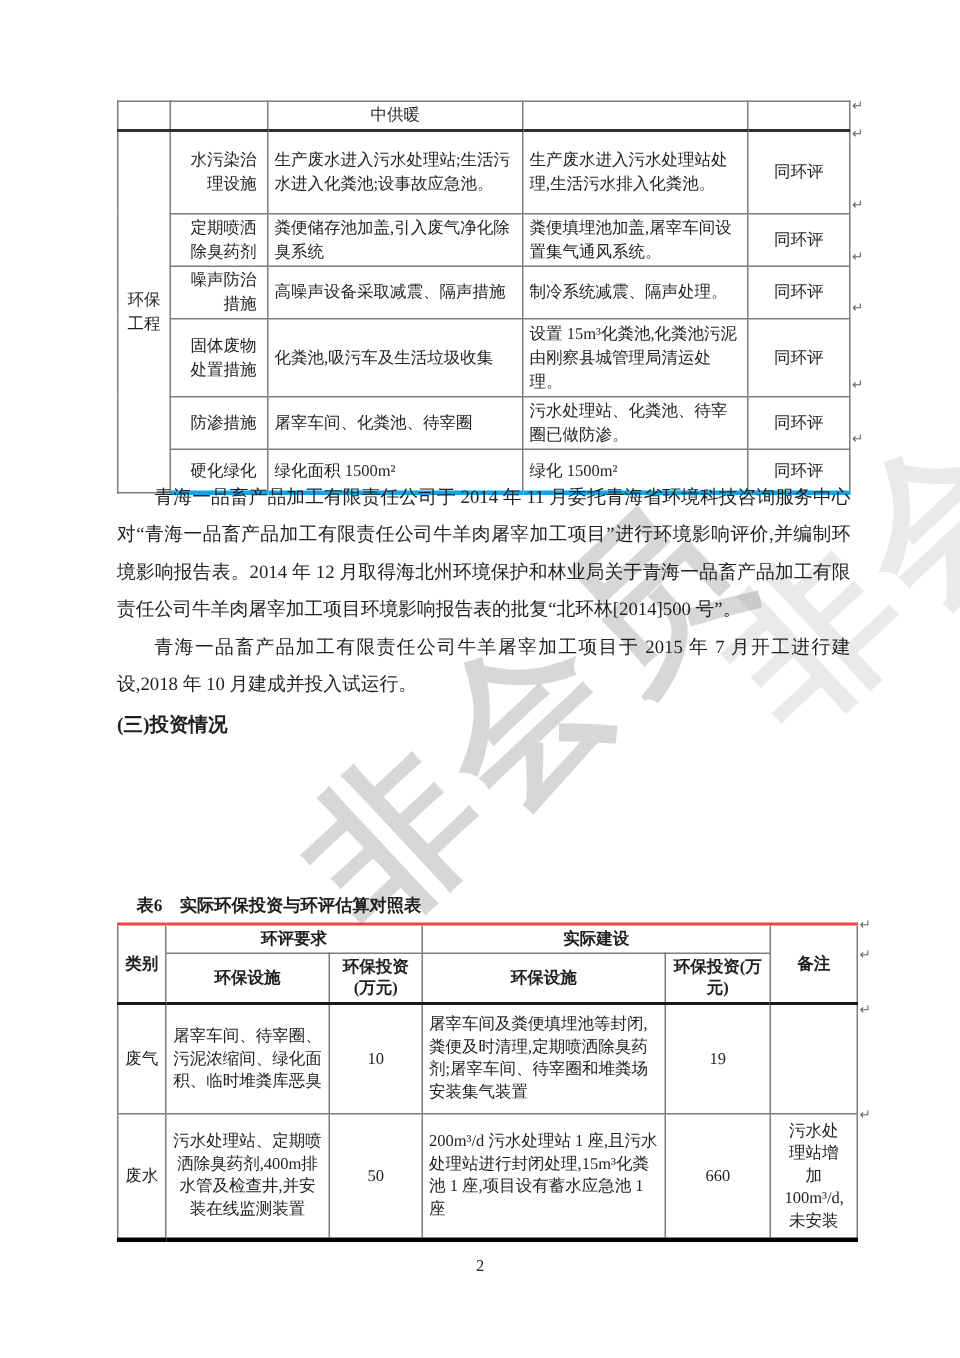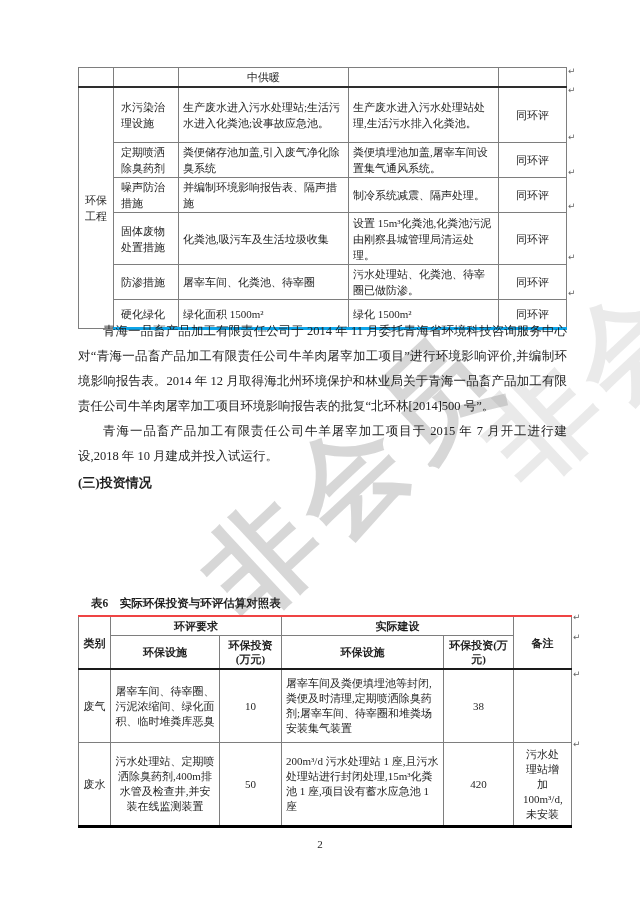--- a/index.html
+++ b/index.html
@@ -18,21 +18,21 @@
 
   
   table { border-collapse:collapse; table-layout:fixed; position:absolute; z-index:2; }
   td { border:1px solid #7e7e7e; vertical-align:middle; overflow:hidden; }
 
   .t1 { left:78px; top:67px; width:488px; font-size:11px; }
   .t1 td { line-height:16px; padding:1px 3px; }
   .t1 .ctr { text-align:center; }
   .t1 .lft { text-align:left; padding:1px 4px; }
   .t1 .cat { text-align:center; padding:1px 4px; }
-  .t1 .meas { text-align:left; padding:1px 7px; }
+  .t1 .meas { text-align:right; padding:1px 7px; }
   .t1 .r0 td { height:13px; border-bottom:2px solid #2e2e2e; }
   .t1 .r1 td { height:52px; }
   .t1 .r2 td { height:31px; }
   .t1 .r3 td { height:30px; }
   .t1 .r4 td { height:49px; }
   .t1 .r5 td { height:31px; }
   .t1 .r6 td { height:25px; border-bottom:3px solid #0ea5e9; }
 
   .t2 { left:78px; top:615px; width:493px; font-size:11px; }
   .t2 td { line-height:15px; padding:1px 4px; text-align:center; }
@@ -92,21 +92,21 @@
       <td class="ctr">同环评</td>
     </tr>
     <tr class="r2">
       <td class="meas">定期喷洒除臭药剂</td>
       <td class="lft">粪便储存池加盖,引入废气净化除臭系统</td>
       <td class="lft">粪便填埋池加盖,屠宰车间设置集气通风系统。</td>
       <td class="ctr">同环评</td>
     </tr>
     <tr class="r3">
       <td class="meas">噪声防治措施</td>
-      <td class="lft">并编制环境影响报告表、隔声措施</td>
+      <td class="lft">高噪声设备采取减震、隔声措施</td>
       <td class="lft">制冷系统减震、隔声处理。</td>
       <td class="ctr">同环评</td>
     </tr>
     <tr class="r4">
       <td class="meas">固体废物处置措施</td>
       <td class="lft">化粪池,吸污车及生活垃圾收集</td>
       <td class="lft">设置 15m³化粪池,化粪池污泥由刚察县城管理局清运处理。</td>
       <td class="ctr">同环评</td>
     </tr>
     <tr class="r5">
@@ -152,29 +152,29 @@
       <td class="hd hdr-b">环保设施</td>
       <td class="hd hdr-b">环保投资(万元)</td>
       <td class="hd hdr-b">环保设施</td>
       <td class="hd hdr-b">环保投资(万元)</td>
     </tr>
     <tr class="dr1">
       <td>废气</td>
       <td>屠宰车间、待宰圈、污泥浓缩间、绿化面积、临时堆粪库恶臭</td>
       <td>10</td>
       <td class="lft">屠宰车间及粪便填埋池等封闭,粪便及时清理,定期喷洒除臭药剂;屠宰车间、待宰圈和堆粪场安装集气装置</td>
-      <td>38</td>
+      <td>19</td>
       <td class="rmk"></td>
     </tr>
     <tr class="dr2">
       <td>废水</td>
       <td>污水处理站、定期喷洒除臭药剂,400m排水管及检查井,并安装在线监测装置</td>
       <td>50</td>
       <td class="lft">200m³/d 污水处理站 1 座,且污水处理站进行封闭处理,15m³化粪池 1 座,项目设有蓄水应急池 1 座</td>
-      <td>420</td>
+      <td>660</td>
       <td class="rmk">污水处理站增加100m³/d,未安装</td>
     </tr>
   </tbody>
     </table>
 
   <span class="pmark" style="left:568px;top:67px;">↵</span>
   <span class="pmark" style="left:568px;top:86px;">↵</span>
   <span class="pmark" style="left:568px;top:133px;">↵</span>
   <span class="pmark" style="left:568px;top:168px;">↵</span>
   <span class="pmark" style="left:568px;top:202px;">↵</span>

